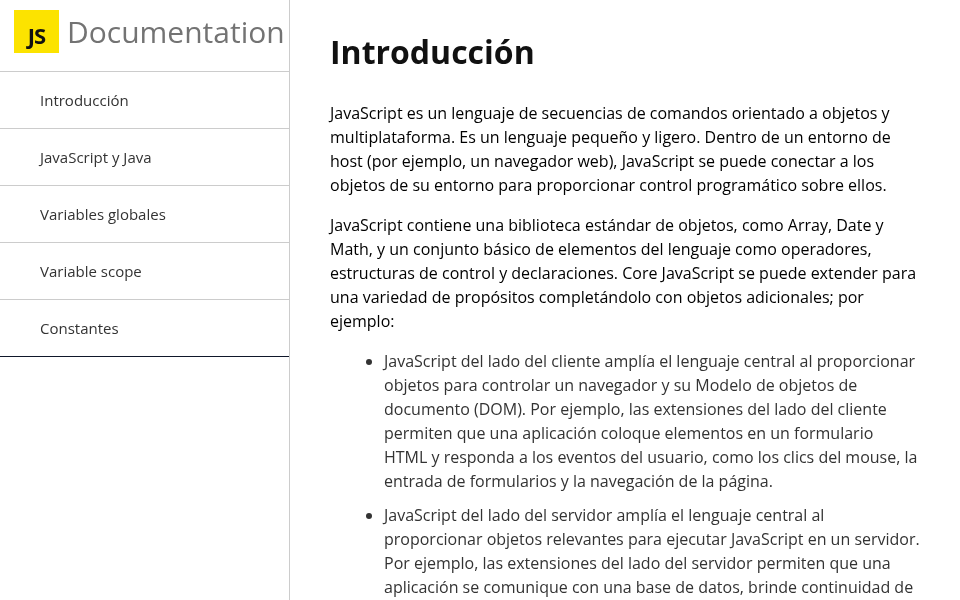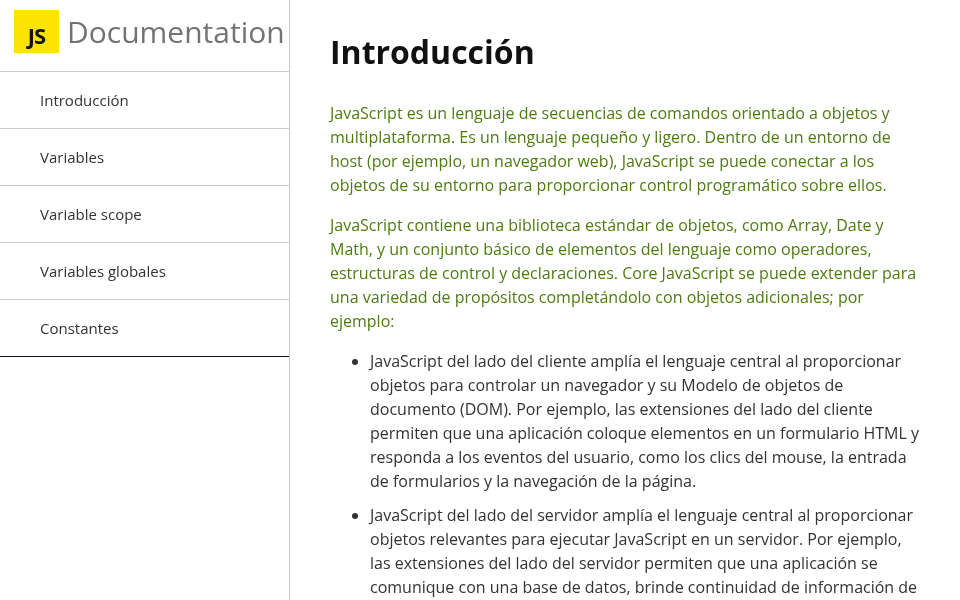--- a/index.html
+++ b/index.html
@@ -69,48 +69,49 @@
     }
     .section-title {
       font-size: 32px;
       font-weight: 700;
       color: #111;
       margin-bottom: 28px;
     }
     .para {
       font-size: 16px;
       line-height: 1.5;
-      color: #4d7c0f;
+      color: #000000;
       margin-bottom: 16px;
     }
     .bullet-list {
       padding-left: 40px;
       margin-top: 10px;
     }
     .bullet-item {
       font-size: 16px;
       line-height: 1.5;
       color: #333;
       margin-bottom: 10px;
       list-style-type: disc;
+      margin-left: 14px;
     }
   </style>
 </head>
 <body>
 
 <nav class="sidebar">
   <div class="brand">
     <div class="brand-icon">JS</div>
     <div class="brand-title">Documentation</div>
   </div>
   <ul class="nav-list">
     <li class="nav-item">Introducción</li>
-    <li class="nav-item">Variables</li>
+    <li class="nav-item">JavaScript y Java</li>
+    <li class="nav-item">Variables globales</li>
     <li class="nav-item">Variable scope</li>
-    <li class="nav-item">Variables globales</li>
     <li class="nav-item">Constantes</li>
   </ul>
 </nav>
 
 <main class="main">
   <h1 class="section-title">Introducción</h1>
   <p class="para">JavaScript es un lenguaje de secuencias de comandos orientado a objetos y multiplataforma. Es un lenguaje pequeño y ligero. Dentro de un entorno de host (por ejemplo, un navegador web), JavaScript se puede conectar a los objetos de su entorno para proporcionar control programático sobre ellos.</p>
   <p class="para">JavaScript contiene una biblioteca estándar de objetos, como Array, Date y Math, y un conjunto básico de elementos del lenguaje como operadores, estructuras de control y declaraciones. Core JavaScript se puede extender para una variedad de propósitos completándolo con objetos adicionales; por ejemplo:</p>
   <ul class="bullet-list">
     <li class="bullet-item">JavaScript del lado del cliente amplía el lenguaje central al proporcionar objetos para controlar un navegador y su Modelo de objetos de documento (DOM). Por ejemplo, las extensiones del lado del cliente permiten que una aplicación coloque elementos en un formulario HTML y responda a los eventos del usuario, como los clics del mouse, la entrada de formularios y la navegación de la página.</li>

